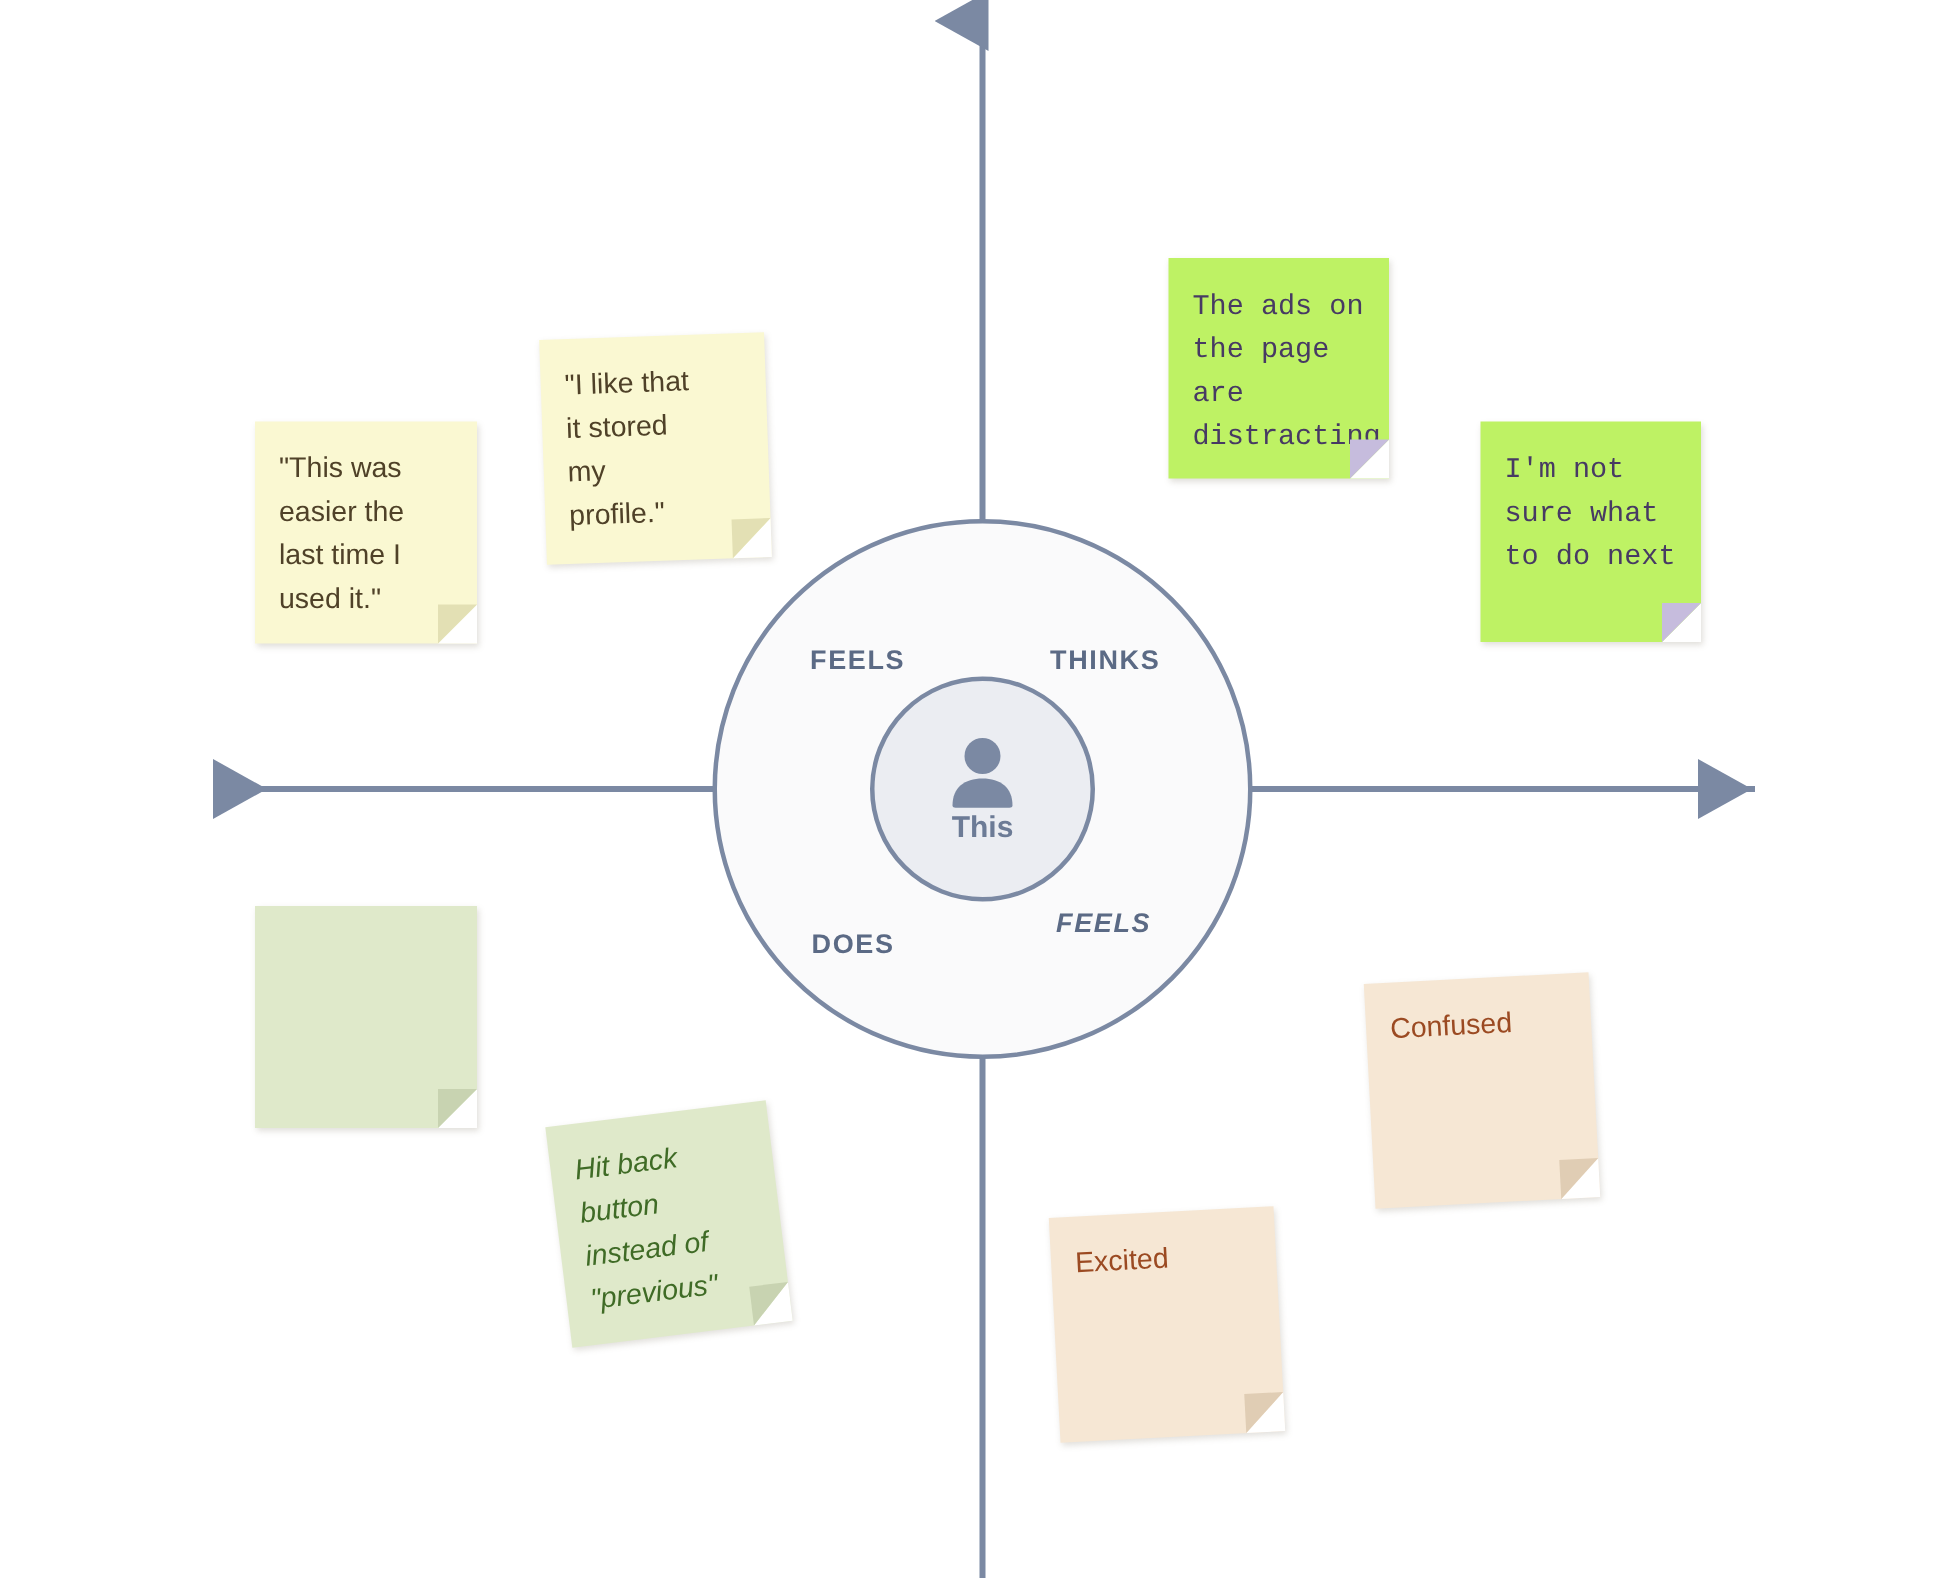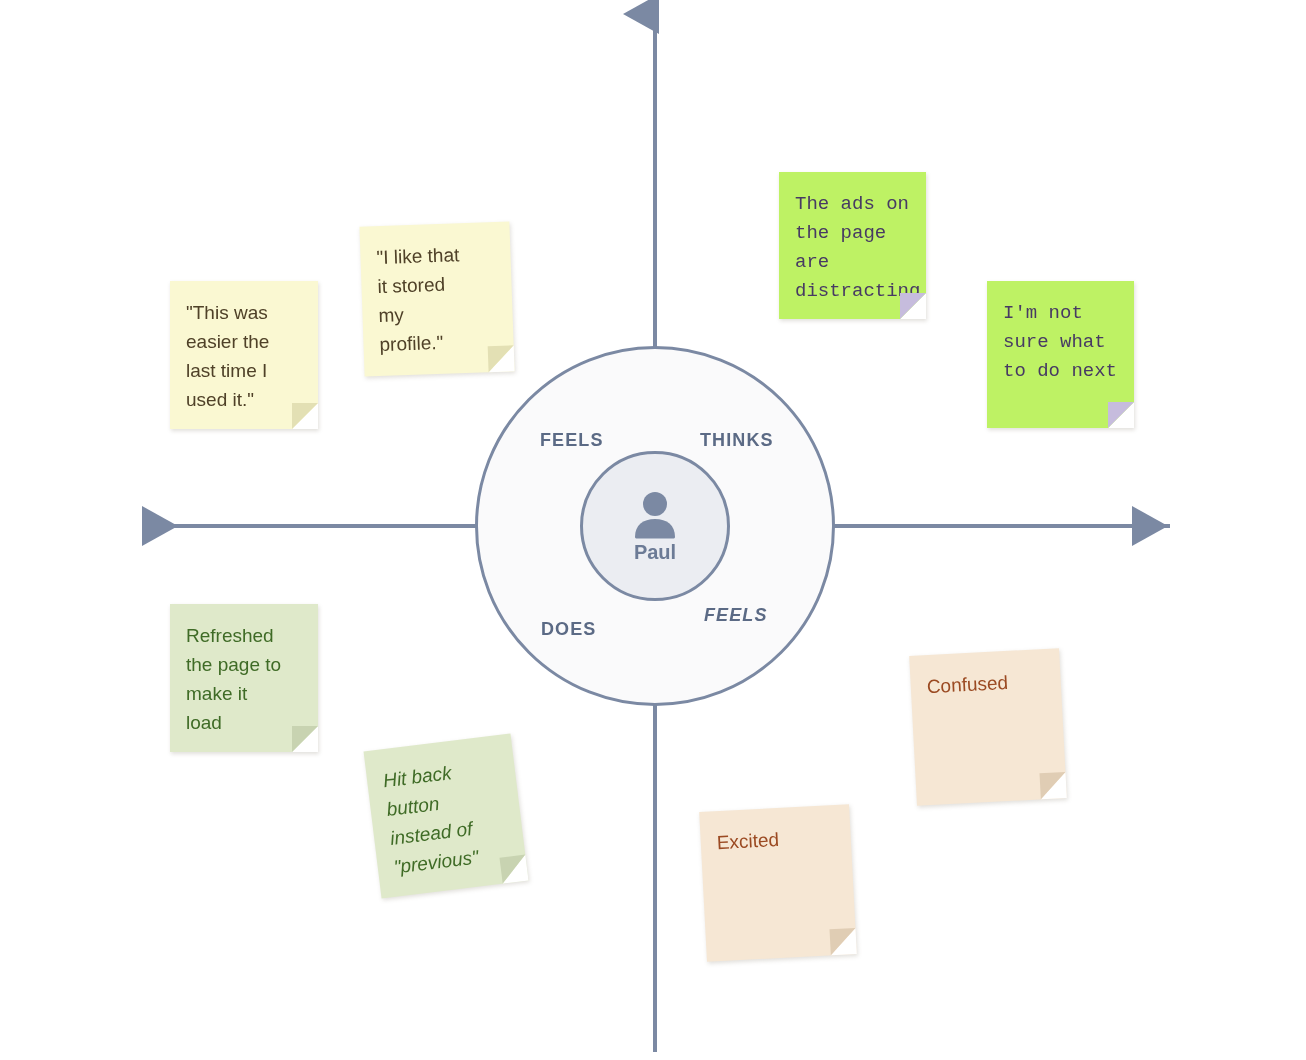--- a/index.html
+++ b/index.html
@@ -154,21 +154,21 @@
   <div class="quad-label quad-says">FEELS</div>
   <div class="quad-label quad-thinks">THINKS</div>
   <div class="quad-label quad-does">DOES</div>
   <div class="quad-label quad-feels">FEELS</div>
 
   <div class="inner-circle">
     <svg class="avatar-svg" width="46" height="48" viewBox="0 0 46 48">
       <circle cx="23" cy="13" r="12" fill="#7b89a3"></circle>
       <path d="M3,46 C3,34 11,28 23,28 C35,28 43,34 43,46 L43,46 C43,47 42,47.5 41,47.5 L5,47.5 C4,47.5 3,47 3,46 Z" fill="#7b89a3"></path>
     </svg>
-    <div class="persona-name">Paul</div>
+    <div class="persona-name">This</div>
   </div>
 
   <div class="note yellow" style="left:170px; top:281px; width:148px; height:148px;">
     <span class="note-text">"This was
 easier the
 last time I
 used it."</span>
     <span class="fold"></span>
   </div>
 
@@ -189,24 +189,20 @@
   </div>
 
   <div class="note purple" style="left:987px; top:281px; width:147px; height:147px;">
     <span class="note-text">I'm not
 sure what
 to do next</span>
     <span class="fold"></span>
   </div>
 
   <div class="note green" style="left:170px; top:604px; width:148px; height:148px;">
-    <span class="note-text">Refreshed
-the page to
-make it
-load</span>
     <span class="fold"></span>
   </div>
 
   <div class="note green" style="left:372px; top:742px; width:148px; height:148px; transform:rotate(-7deg); font-style:italic;">
     <span class="note-text">Hit back
 button
 instead of
 "previous"</span>
     <span class="fold"></span>
   </div>

